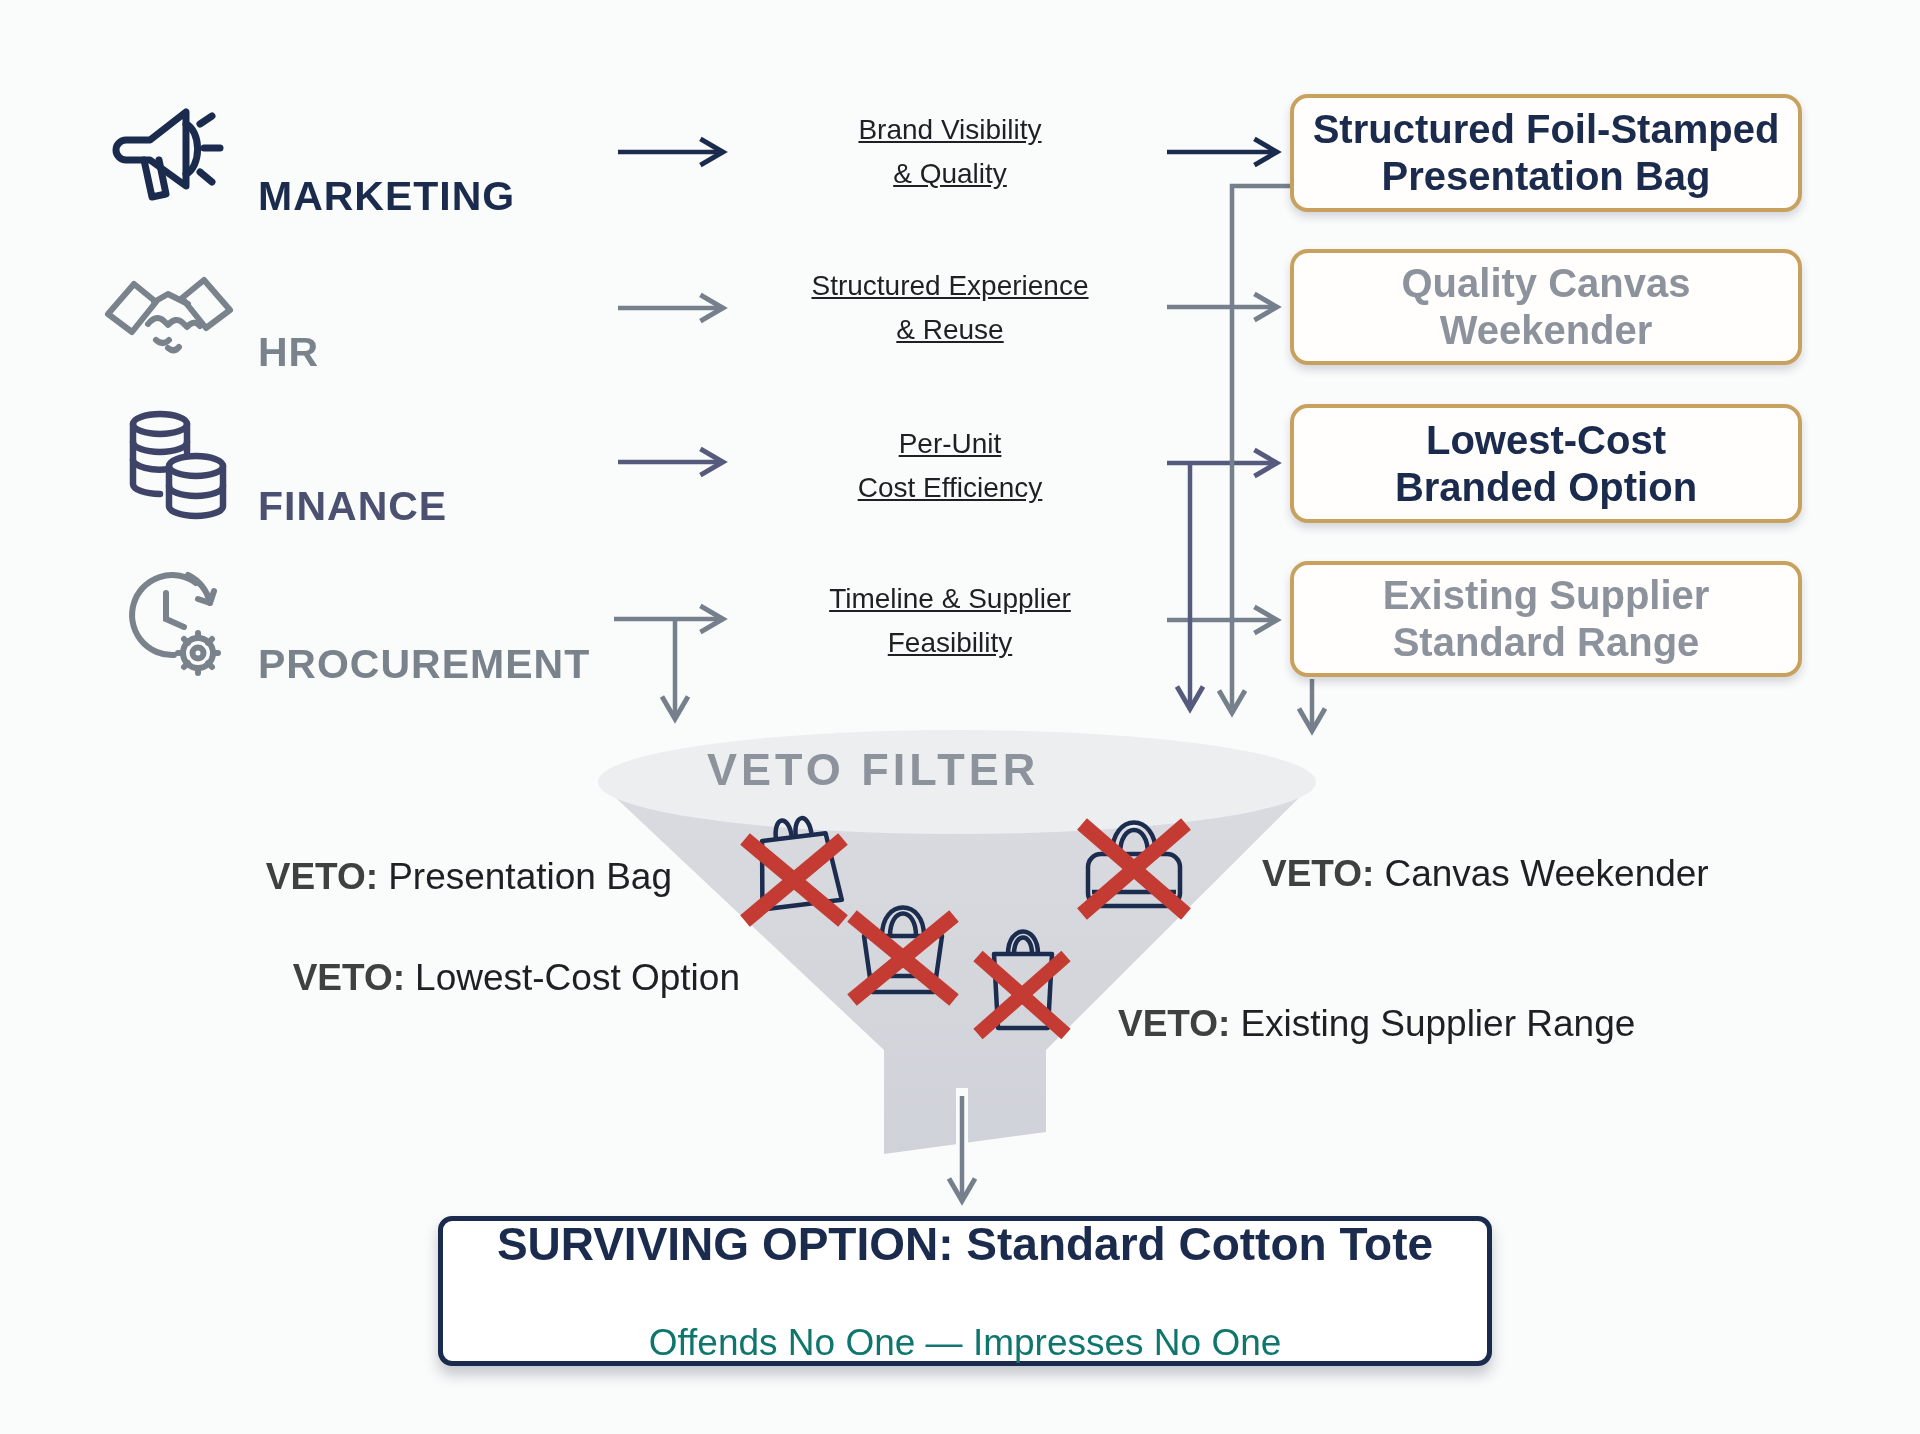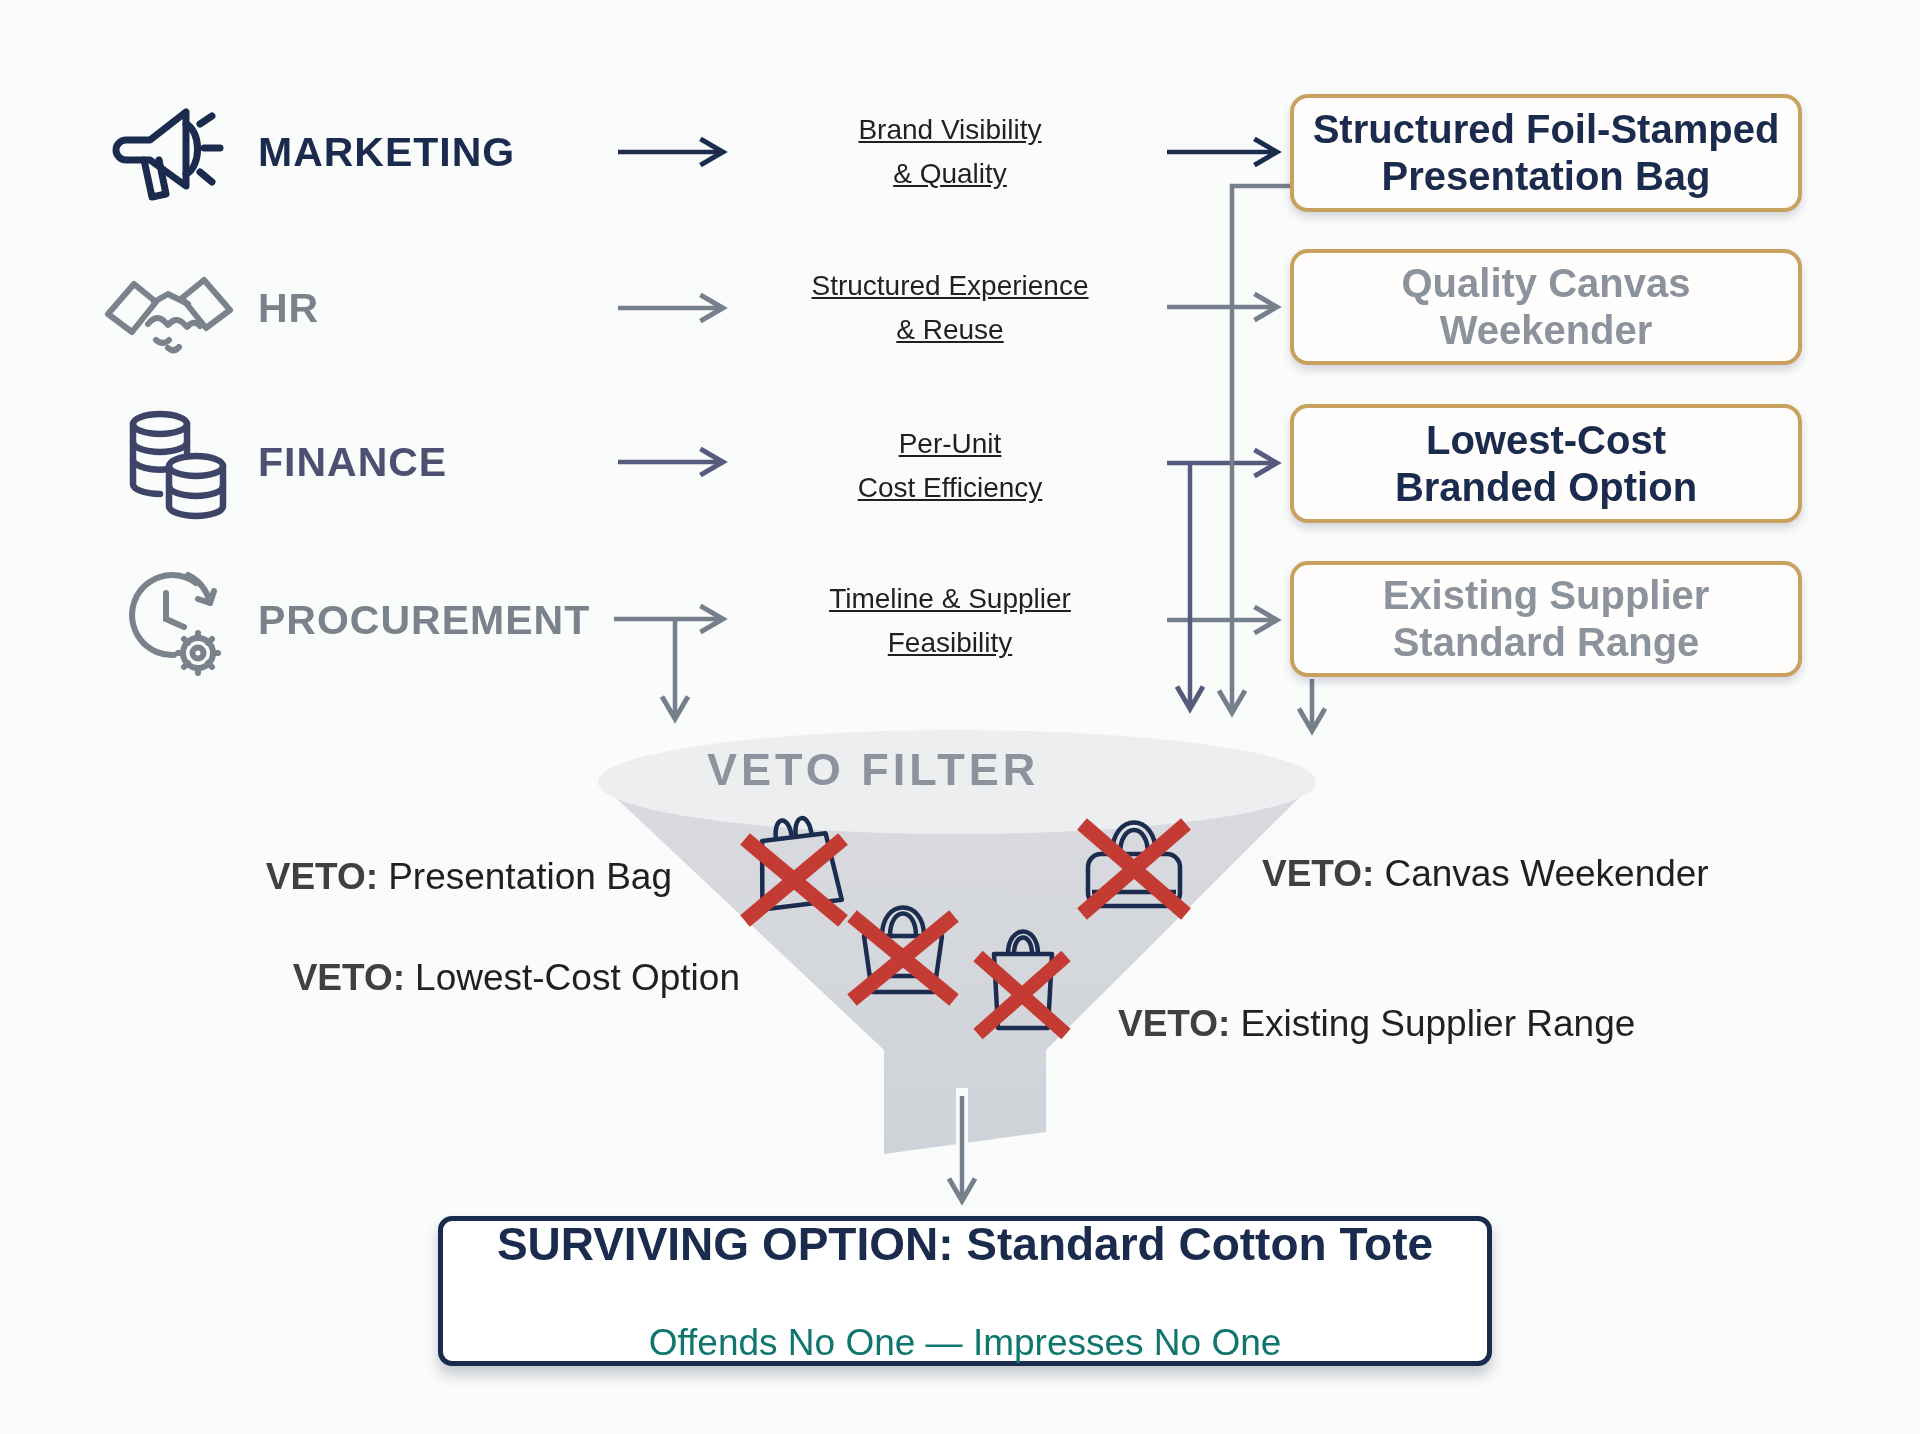--- a/index.html
+++ b/index.html
@@ -7,21 +7,21 @@
   .canvas{
     position:relative;width:1920px;height:1434px;overflow:hidden;
     background:#fafbfb;
     font-family:"Liberation Sans","DejaVu Sans",sans-serif;
   }
   .abs{position:absolute;}
   svg{display:block;}
   
   .dept{
     position:absolute;left:258px;transform:translateY(-50%);
-    font-weight:bold;font-size:41px;letter-spacing:1px;white-space:nowrap;
+    font-weight:bold;font-size:41px;letter-spacing:1px;white-space:nowrap;margin-top:44px;
   }
   .dept.navy{color:#1b2b4d;}
   .dept.slate{color:#4c5172;}
   .dept.gray{color:#7a828c;}
   
   .priority{
     position:absolute;left:740px;width:420px;text-align:center;
     font-size:28px;line-height:44px;color:#1f2023;text-decoration:underline;
   }
   

